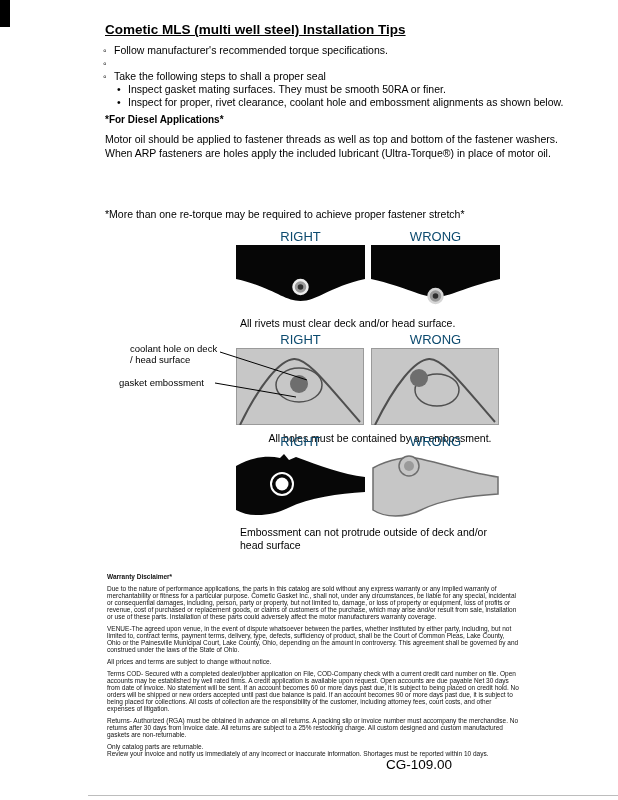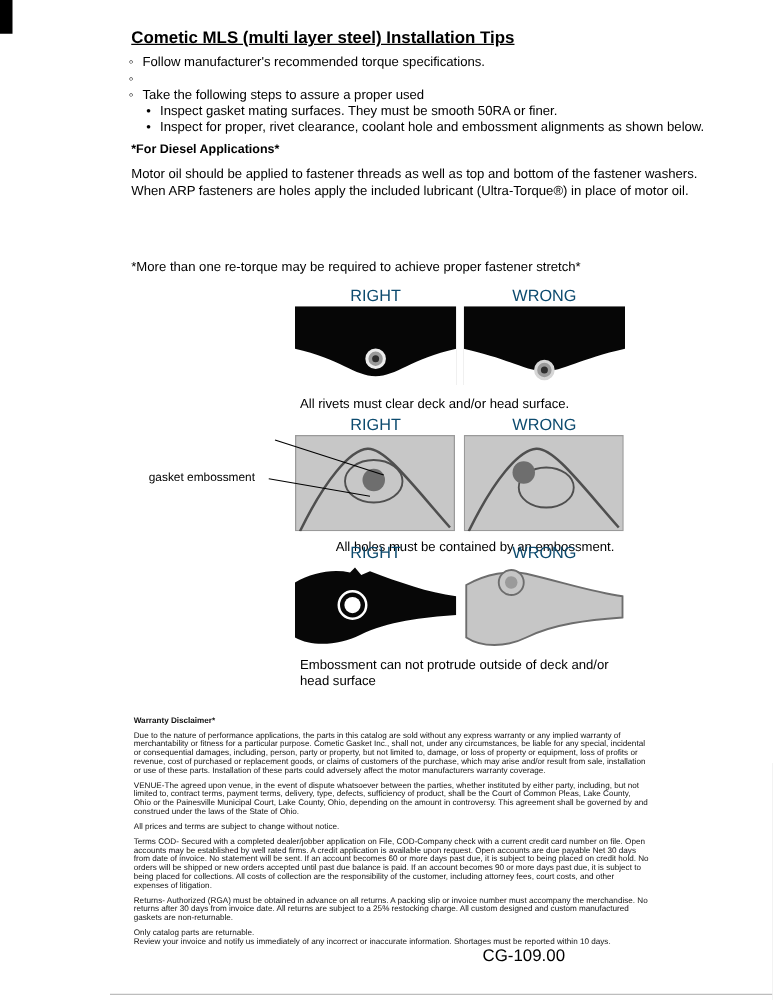--- a/index.html
+++ b/index.html
@@ -40,33 +40,33 @@
   .footer{position:absolute;left:386px;top:757px;font-size:13.5px;margin:0;}
   .bottom-line{position:absolute;left:88px;top:795px;width:530px;height:1px;background:#bdbdbd;}
 </style>
 </head>
 <body>
 
 <div class="page">
 
   <div class="corner-mark"></div>
 
-  <h1 class="title">Cometic MLS (multi layer steel) Installation Tips</h1>
+  <h1 class="title">Cometic MLS (multi well steel) Installation Tips</h1>
 
   <div class="tips">
     <div class="tip">
       <span class="b">◦</span>
       <span>Follow manufacturer's recommended torque specifications.</span>
     </div>
     <div class="tip">
       <span class="b">◦</span>
     </div>
     <div class="tip">
       <span class="b">◦</span>
-      <span>Take the following steps to assure a proper used</span>
+      <span>Take the following steps to shall a proper seal</span>
     </div>
     <div class="tip sub">
       <span class="b">•</span>
       <span>Inspect gasket mating surfaces.  They must be smooth 50RA or finer.</span>
     </div>
     <div class="tip sub">
       <span class="b">•</span>
       <span>Inspect for proper, rivet clearance, coolant hole and embossment alignments as shown below.</span>
     </div>
   </div>
@@ -92,20 +92,21 @@
       <path d="M0,63 L0,34 C36,42 50,52 64.5,52 C79,52 93,42 129,34 L129,63 Z" fill="#ffffff"></path>
       <circle cx="64.5" cy="51" r="7" fill="#9a9a9a" stroke="#d6d6d6" stroke-width="2.5"></circle>
       <circle cx="64.5" cy="51" r="2.8" fill="#2e2e2e"></circle>
     </svg>
   </div>
   <p class="caption cap1">All rivets must clear deck and/or head surface.</p>
 
   <div class="fig-label cL r2l">RIGHT</div>
   <div class="fig-label cR r2l">WRONG</div>
 
+  <div class="sidelabel lab1">coolant hole on deck / head surface</div>
   <div class="sidelabel lab2">gasket embossment</div>
 
   <div class="panel cL r2p">
     <svg viewBox="0 0 128 77" width="128" height="77">
       <rect x="0.5" y="0.5" width="127" height="76" fill="#c7c7c7" stroke="#9a9a9a" stroke-width="1"></rect>
       <path d="M4,77 C24,36 44,12 58,11 C72,10 94,40 124,74" fill="none" stroke="#4f4f4f" stroke-width="2"></path>
       <ellipse cx="63" cy="37" rx="23" ry="17" fill="none" stroke="#4f4f4f" stroke-width="1.5"></ellipse>
       <circle cx="63" cy="36" r="9" fill="#6e6e6e"></circle>
     </svg>
   </div>

